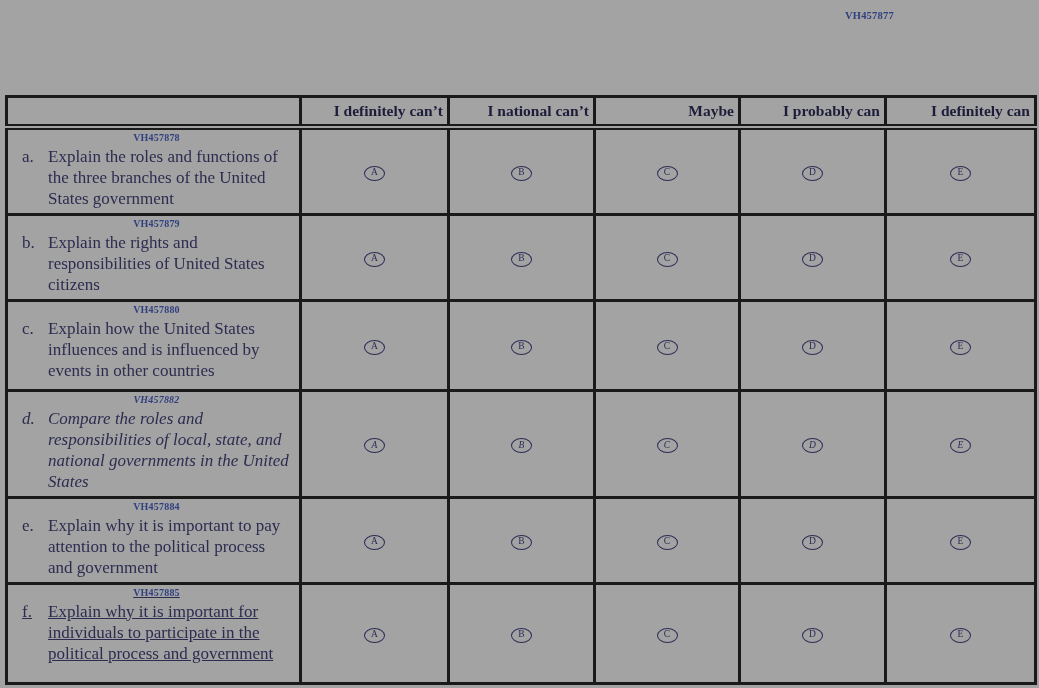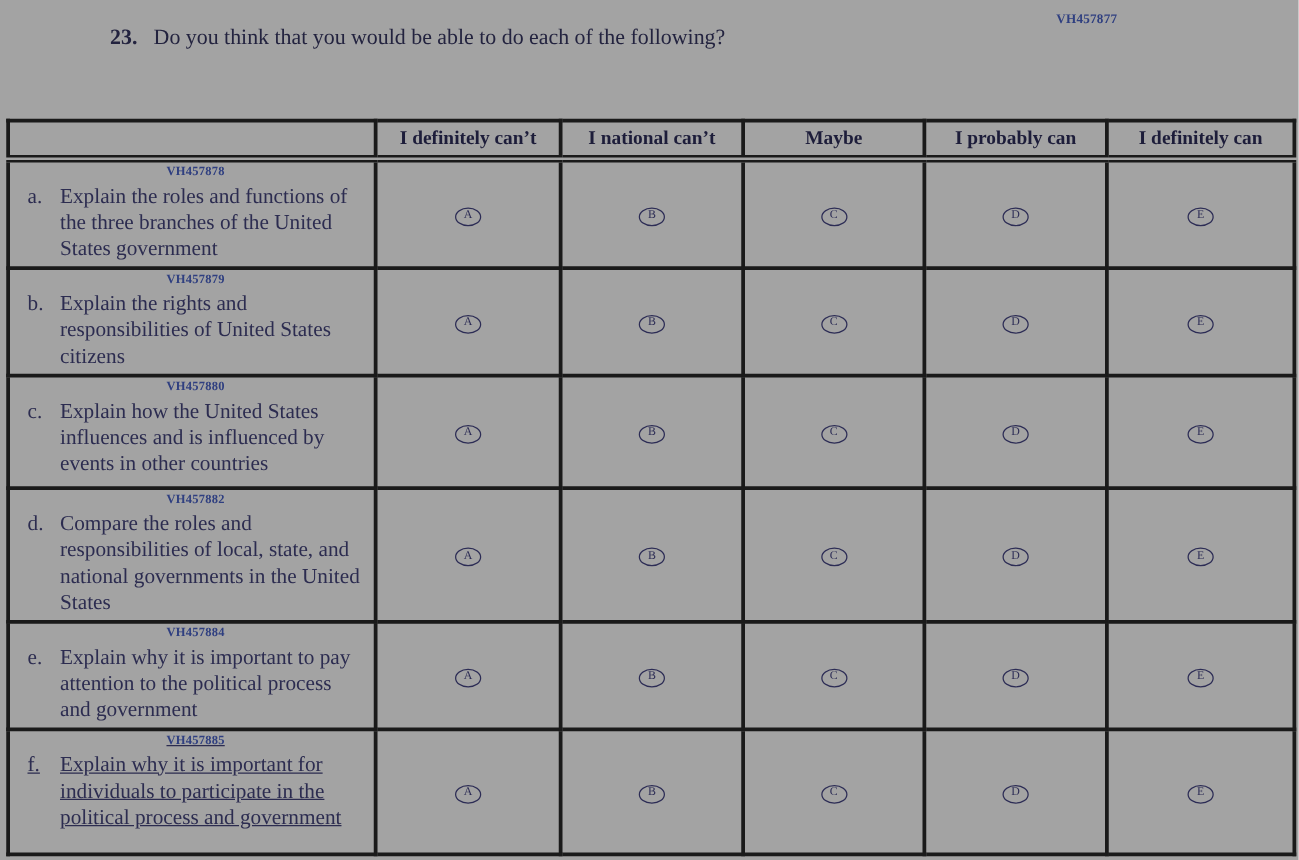--- a/index.html
+++ b/index.html
@@ -54,21 +54,21 @@
   table.grid, table.grid th, table.grid td {
     border: 3px solid #1a1a1a;
   }
   table.grid { border-top-width: 2px; }
   table.grid thead th {
     border-bottom: 6px double #1a1a1a;
     height: 30px;
     font-size: 15.5px;
     font-weight: bold;
     color: #1d1d3a;
-    text-align: center;
+    text-align: right;
     vertical-align: middle;
     padding: 2px 4px;
   }
   td.stmt-cell {
     vertical-align: top;
     padding: 1px 8px 4px 14px;
   }
   .item-code {
     display: block;
     text-align: center;
@@ -102,35 +102,31 @@
     font-size: 9.5px;
     line-height: 1;
     color: #2c2c55;
     font-family: "Liberation Serif", "DejaVu Serif", serif;
     cursor: pointer;
     user-select: none;
   }
   tr.r-a { height: 85px; }
   tr.r-b { height: 86px; }
   tr.r-c { height: 90px; }
-  tr.r-d { height: 104px; }
+  tr.r-d { height: 104px; font-style: italic; }
   tr.r-e { height: 85px; }
   tr.r-f { height: 100px; text-decoration: underline; }
 </style>
 </head>
 <body>
 
 <div id="page">
 
   <div class="code-topright">VH457877</div>
 
-  <div class="question-line">
-    <span class="q-number">23.</span>
-    <span class="q-text">Do you think that you would be able to do each of the following?</span>
-  </div>
 
 
   <table class="grid">
     <colgroup>
       <col style="width:294px">
       <col style="width:148px">
       <col style="width:146px">
       <col style="width:145px">
       <col style="width:146px">
       <col style="width:150px">

